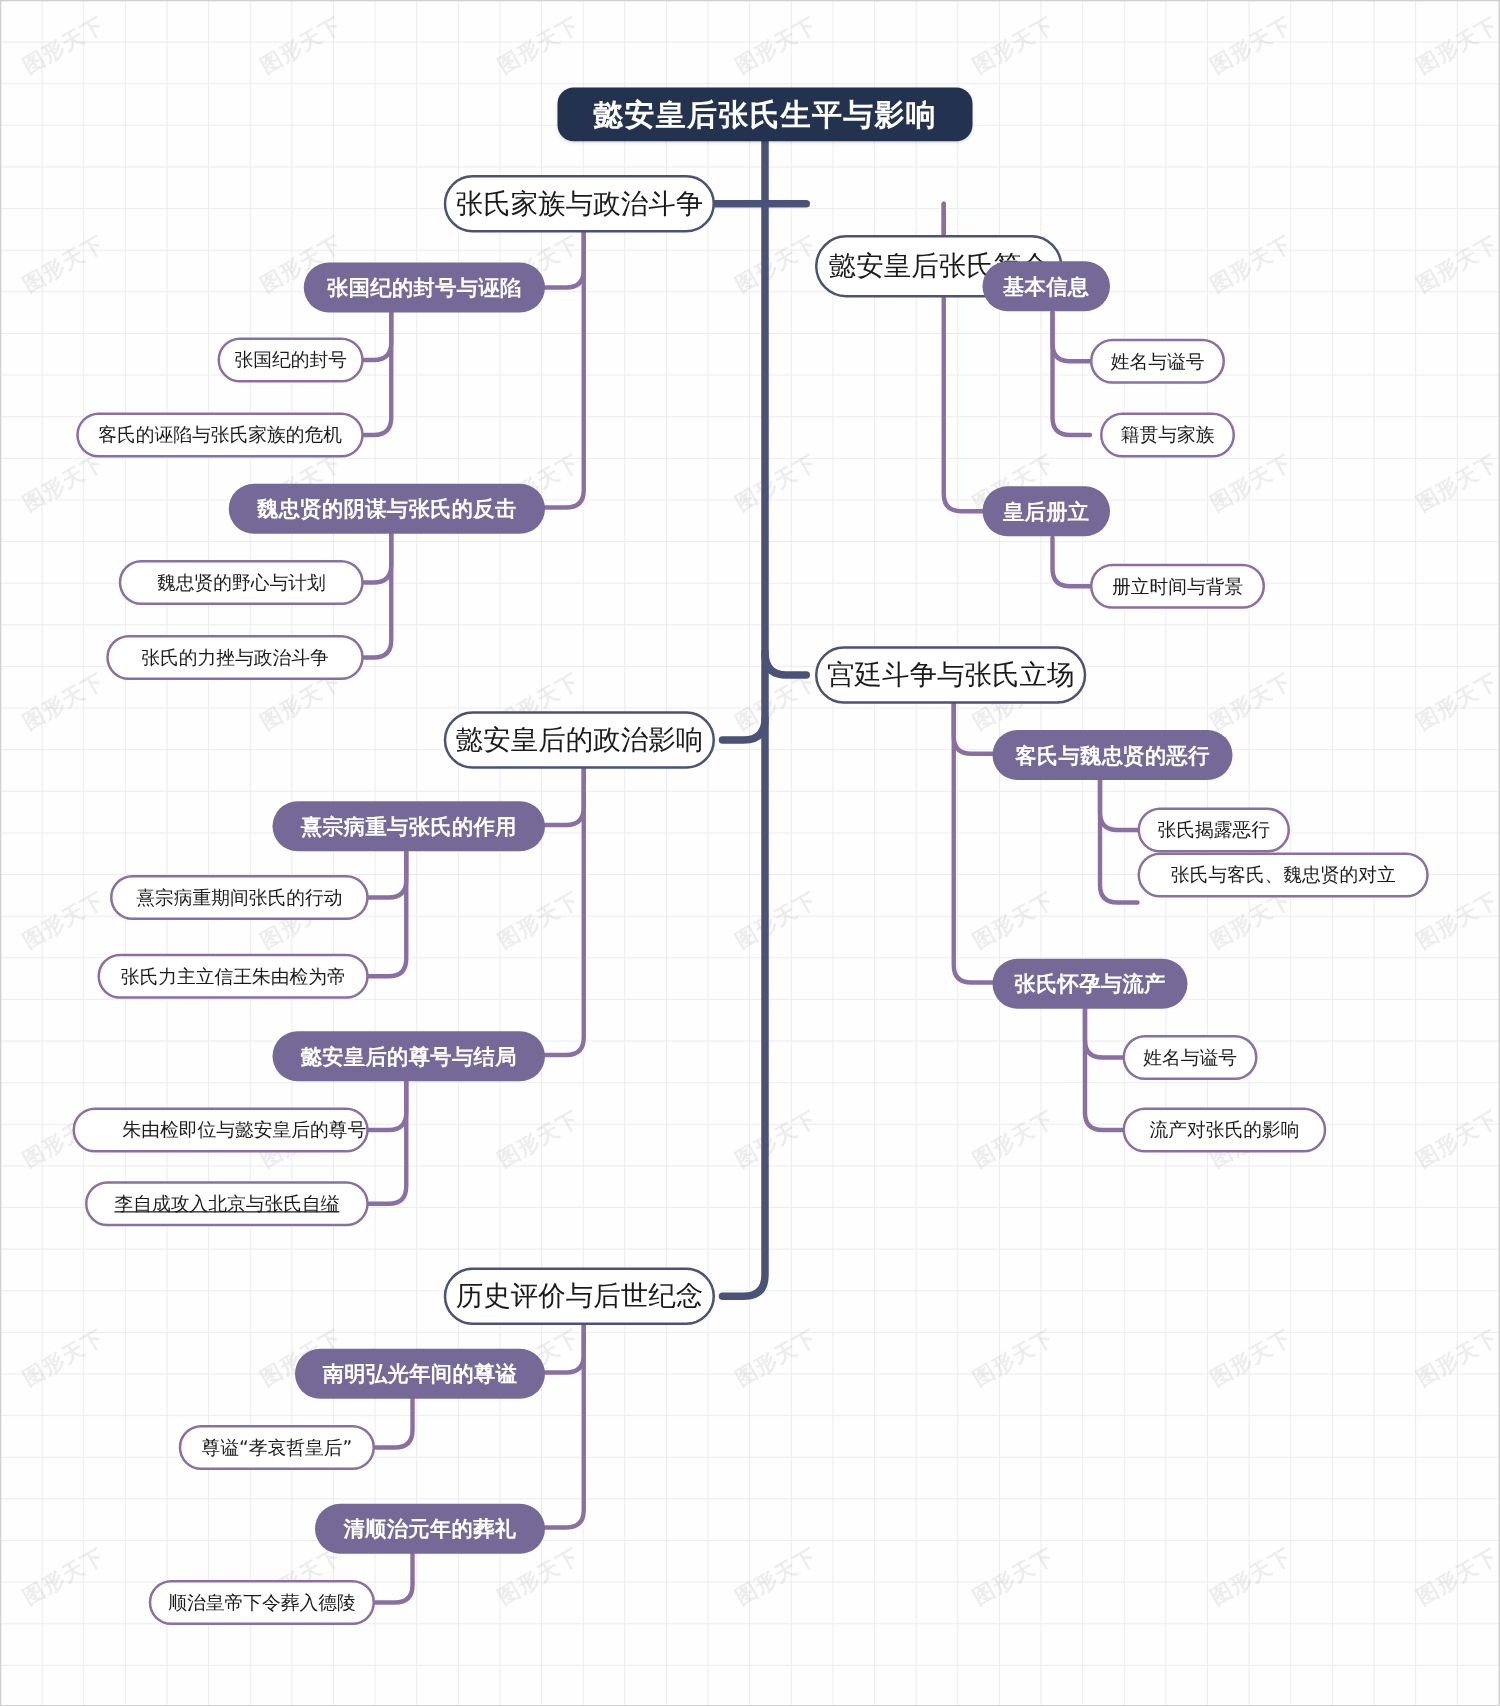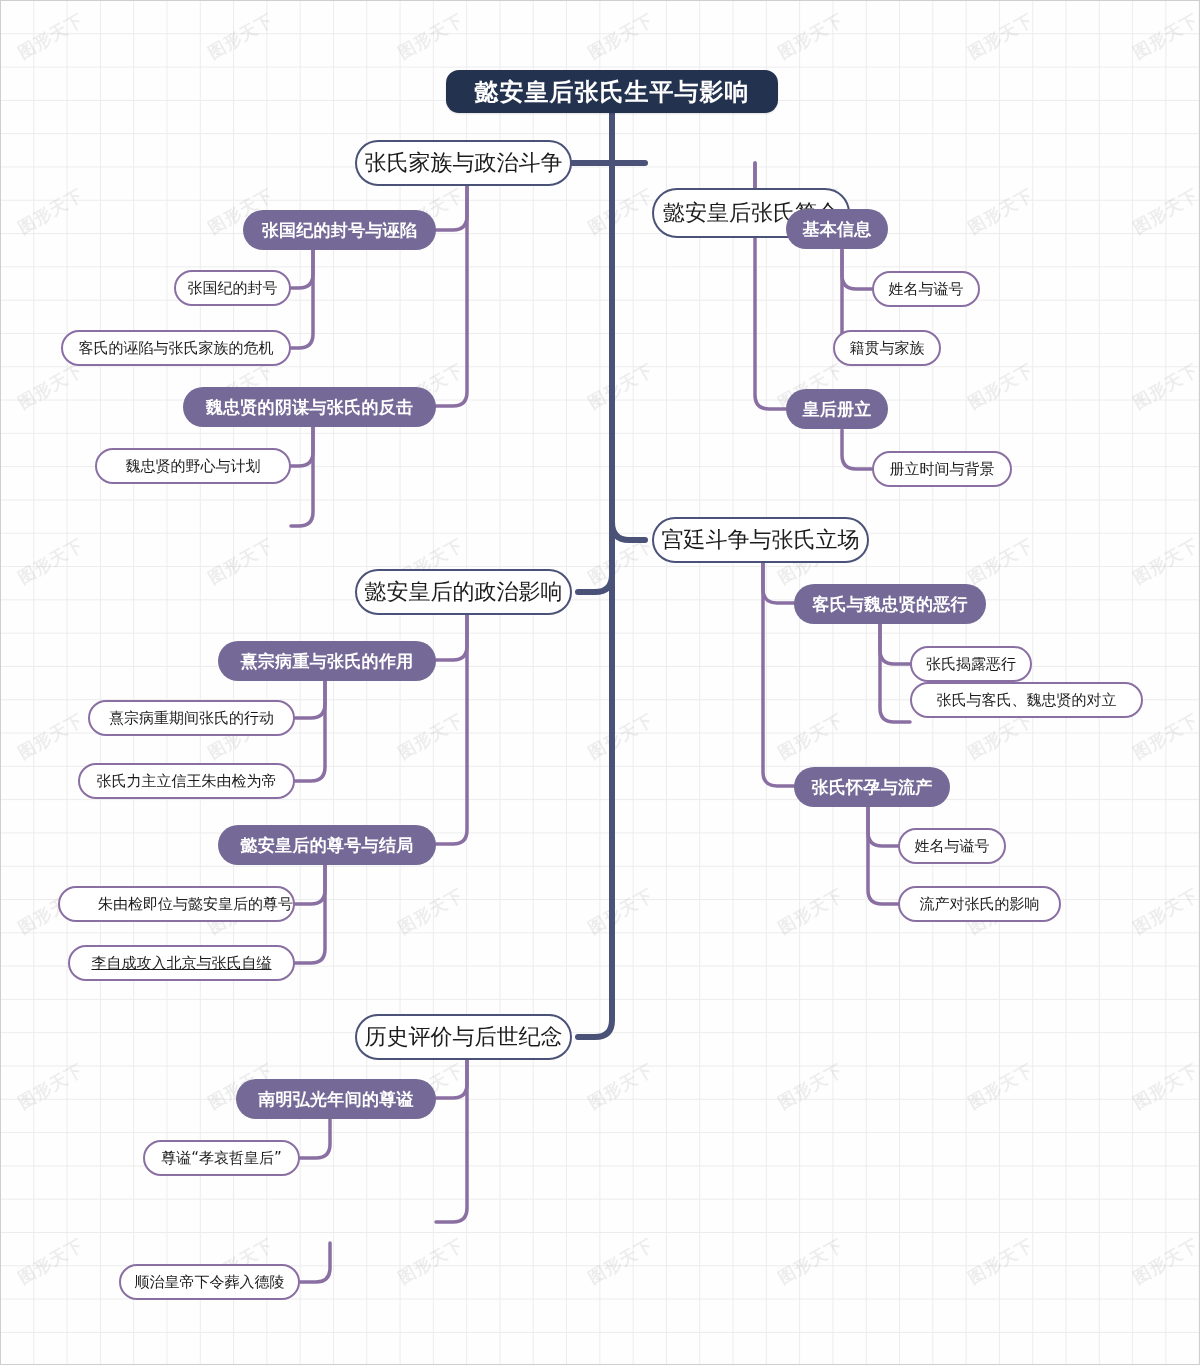--- a/index.html
+++ b/index.html
@@ -261,32 +261,35 @@
   <div class="node n-l4" style="left:61px; top:330px; width:230px; height:36px;">
     <span>客氏的诬陷与张氏家族的危机</span>
   </div>
 
   <div class="node n-l4" style="left:95px; top:448px; width:196px; height:36px;">
     <span>魏忠贤的野心与计划</span>
   </div>
   <div class="node n-l3" style="left:183px; top:387px; width:253px; height:40px;">
     <span>魏忠贤的阴谋与张氏的反击</span>
   </div>
+  <div class="node n-l4" style="left:85px; top:508px; width:206px; height:36px;">
+    <span>张氏的力挫与政治斗争</span>
+  </div>
 
   <div class="node n-l2" style="left:652px; top:140px; width:198px; height:50px;margin-top:48px;">
     <span>懿安皇后张氏简介</span>
   </div>
 
   <div class="node n-l3" style="left:786px; top:209px; width:102px; height:40px;">
     <span>基本信息</span>
   </div>
   <div class="node n-l4" style="left:872px; top:271px; width:108px; height:36px;">
     <span>姓名与谥号</span>
   </div>
-  <div class="node n-l4" style="left:833px; top:330px; width:108px; height:36px;text-align:center;">
+  <div class="node n-l4" style="left:880px; top:330px; width:108px; height:36px;text-align:center;">
     <span>籍贯与家族</span>
   </div>
 
   <div class="node n-l3" style="left:786px; top:389px; width:102px; height:40px;">
     <span>皇后册立</span>
   </div>
   <div class="node n-l4" style="left:872px; top:451px; width:140px; height:36px;">
     <span>册立时间与背景</span>
   </div>
 
@@ -342,17 +345,20 @@
     <span>历史评价与后世纪念</span>
   </div>
 
   <div class="node n-l3" style="left:236px; top:1079px; width:200px; height:40px;">
     <span>南明弘光年间的尊谥</span>
   </div>
   <div class="node n-l4" style="left:143px; top:1140px; width:157px; height:36px;">
     <span>尊谥“孝哀哲皇后”</span>
   </div>
 
+  <div class="node n-l3" style="left:252px; top:1203px; width:184px; height:40px;">
+    <span>清顺治元年的葬礼</span>
+  </div>
   <div class="node n-l4" style="left:119px; top:1264px; width:181px; height:36px;">
     <span>顺治皇帝下令葬入德陵</span>
   </div>
 
 </div>
 
 </body></html>

